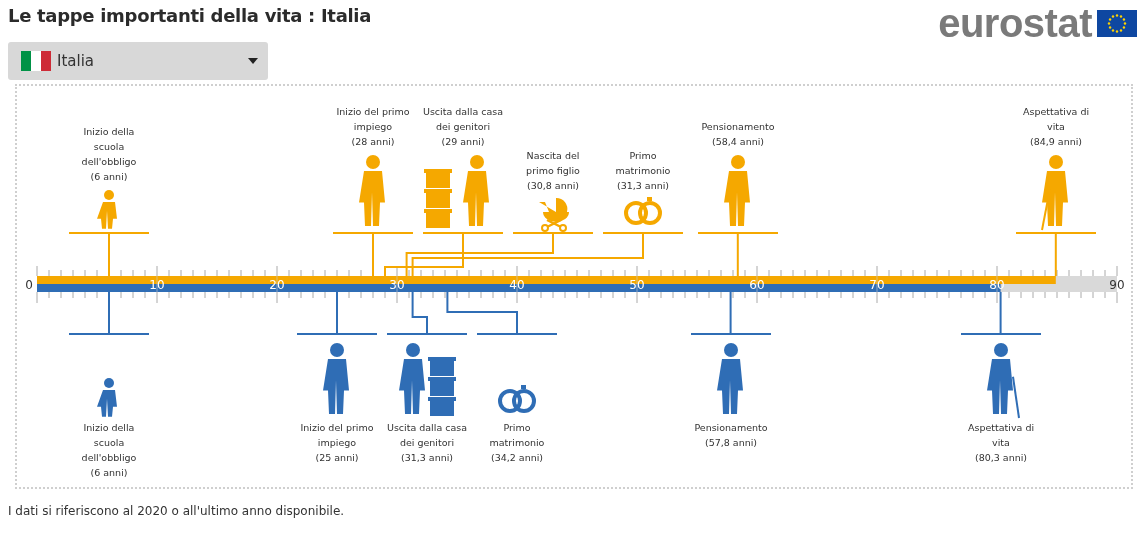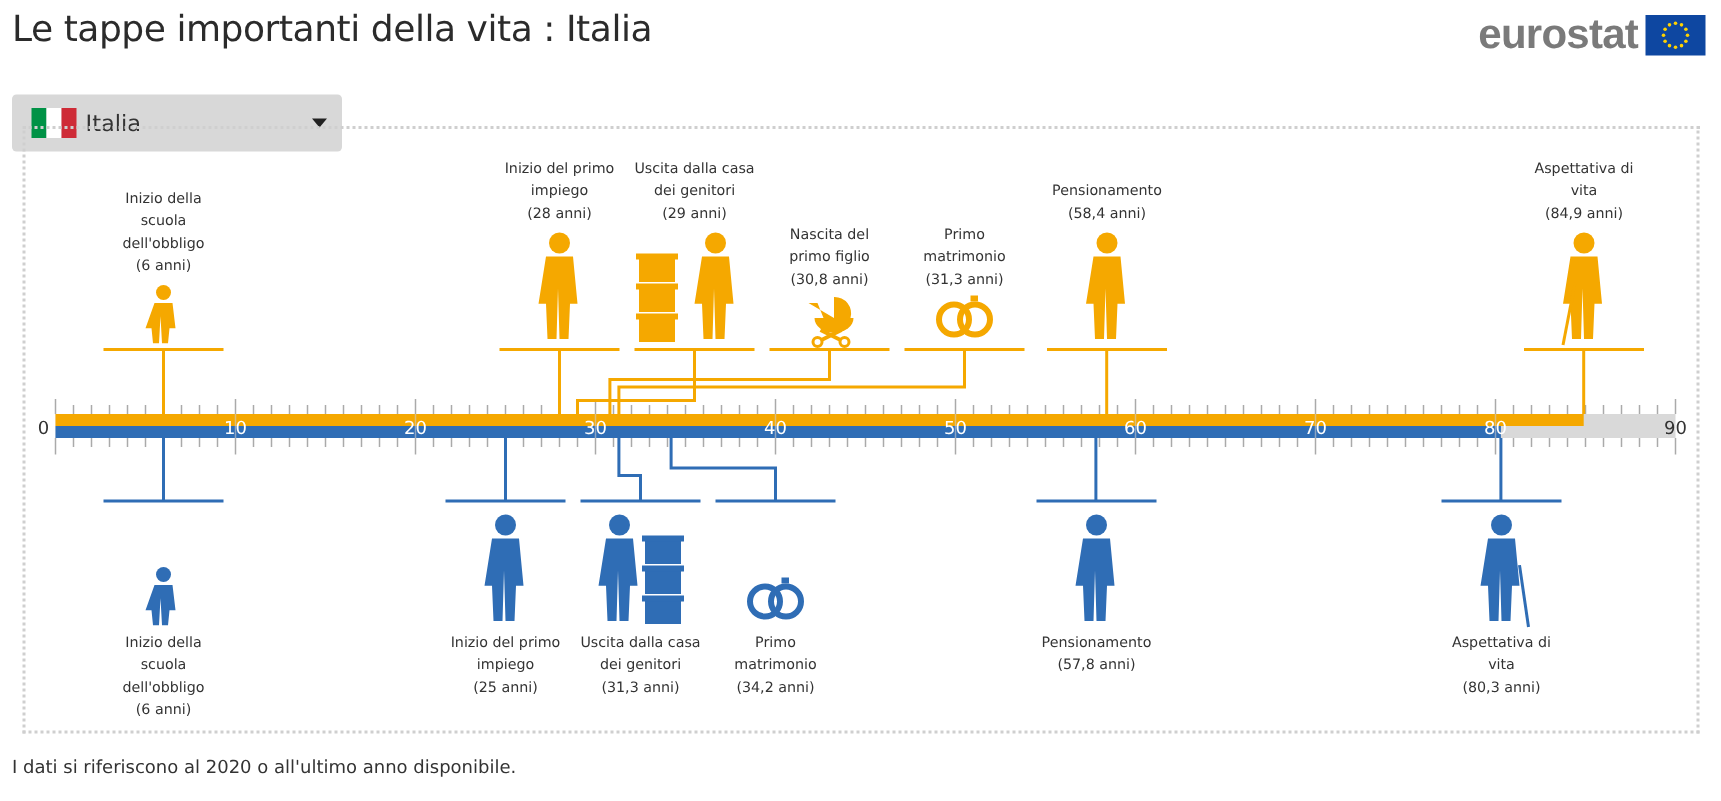--- a/index.html
+++ b/index.html
@@ -1,21 +1,21 @@
 <!DOCTYPE html>
 <html><head>
 <meta charset="utf-8">
 <style>
   html,body{margin:0;padding:0;background:#fff;}
   body{width:1147px;height:534px;position:relative;overflow:hidden;font-family:"DejaVu Sans","Liberation Sans",sans-serif;color:#222;}
-  .title{position:absolute;left:8px;top:5px;font-size:24px;font-weight:normal;color:#2b2b2b;letter-spacing:-0.3px;}
+  .title{position:absolute;left:8px;top:5px;font-size:18px;font-weight:bold;color:#2b2b2b;letter-spacing:-0.3px;}
   .logo{position:absolute;right:10px;top:6px;display:flex;align-items:center;}
-  .logo-text{font-family:"Liberation Sans",sans-serif;font-weight:bold;font-size:28px;color:#7a7a7a;letter-spacing:-0.5px;line-height:34px;}
+  .logo-text{font-family:"Liberation Sans",sans-serif;font-weight:bold;font-size:40px;color:#7a7a7a;letter-spacing:-0.5px;line-height:34px;}
   .eu-flag{width:40px;height:27px;background:#0e47a1;margin-left:5px;position:relative;}
-  .dropdown{position:absolute;left:8px;top:42px;width:220px;height:38px;background:#d8d8d8;border-radius:3px;display:flex;align-items:center;cursor:pointer;margin-top:21px;}
+  .dropdown{position:absolute;left:8px;top:42px;width:260px;height:38px;background:#d8d8d8;border-radius:3px;display:flex;align-items:center;cursor:pointer;}
   .flag{display:flex;width:30px;height:20px;margin-left:13px;}
   .flag span{flex:1;display:block;}
   .dd-label{font-size:15px;margin-left:6px;color:#333;}
   .caret{position:absolute;right:10px;top:16px;width:0;height:0;border-left:5px solid transparent;border-right:5px solid transparent;border-top:6px solid #222;}
   .frame{position:absolute;left:15px;top:84px;width:1118px;height:405px;border:2px dotted #cfcfcf;box-sizing:border-box;}
   .footnote{position:absolute;left:8px;top:504px;font-size:12px;color:#333;}
   svg#chart{position:absolute;left:0;top:0;}
   .lbl{font-family:"DejaVu Sans","Liberation Sans",sans-serif;font-size:9.5px;fill:#333;}
   .tick-lbl{font-family:"DejaVu Sans","Liberation Sans",sans-serif;font-size:12px;}
 </style>

